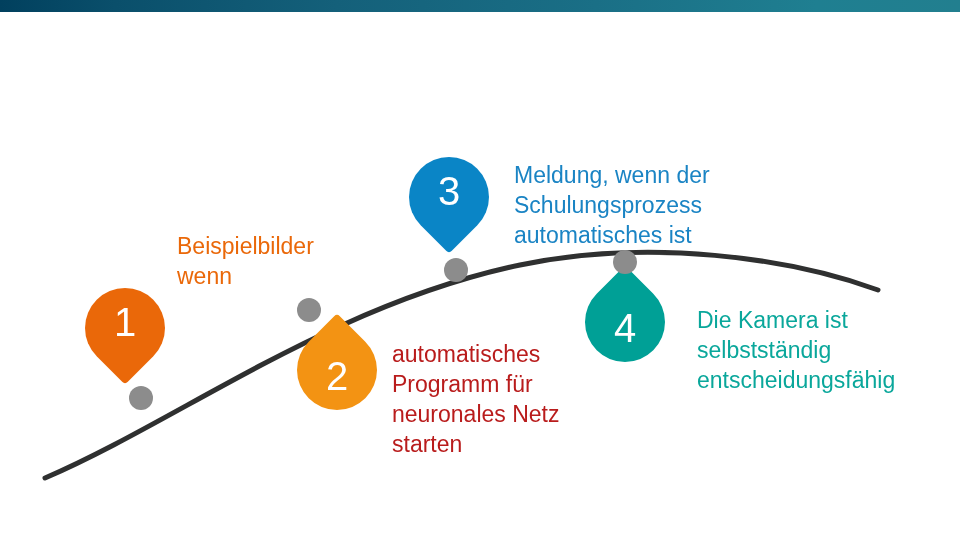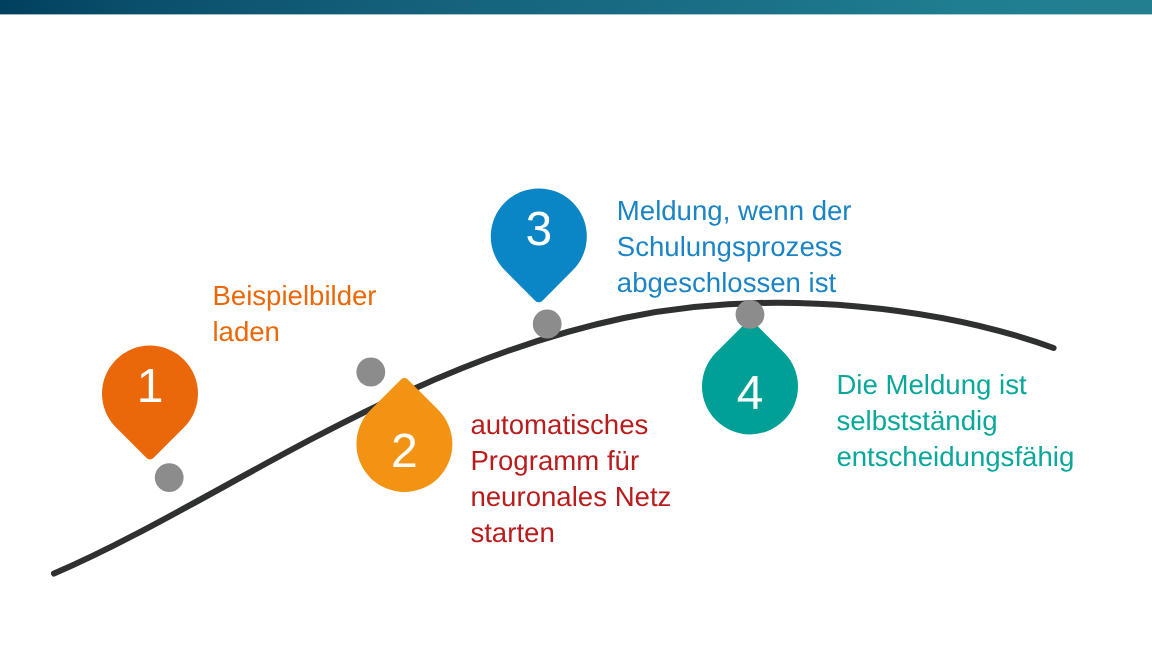--- a/index.html
+++ b/index.html
@@ -97,43 +97,43 @@
   <svg class="curve-layer" viewBox="0 0 960 540" width="960" height="540" aria-hidden="true">
     <path id="arc-path" d="M 45 478 C 180 420 330 305 520 265 C 650 238 790 258 878 290" fill="none" stroke="#2f3030" stroke-width="5" stroke-linecap="round"></path>
   </svg>
 
   <div class="pin" style="left:85px; top:288px; width:80px; height:80px;">
     <div class="bulb drop-down" style="width:80px; height:80px; background:#ea6809;"></div>
     <div class="num" style="top:14px; font-size:40px;">1</div>
   </div>
   <div class="dot" style="left:129px; top:386px; width:24px; height:24px;"></div>
   <div class="callout c1" style="left:177px; top:232px; width:210px;">Beispielbilder
-laden</div>
+wenn</div>
 
   <div class="pin" style="left:297px; top:330px; width:80px; height:80px;">
     <div class="bulb drop-up" style="width:80px; height:80px; background:#f39313;"></div>
     <div class="num" style="top:26px; font-size:40px;">2</div>
   </div>
   <div class="dot" style="left:297px; top:298px; width:24px; height:24px;"></div>
   <div class="callout c2" style="left:392px; top:340px; width:215px;">automatisches
 Programm für
 neuronales Netz
 starten</div>
 
   <div class="pin" style="left:409px; top:157px; width:80px; height:80px;">
     <div class="bulb drop-down" style="width:80px; height:80px; background:#0a85c6;"></div>
     <div class="num" style="top:14px; font-size:40px;">3</div>
   </div>
   <div class="dot" style="left:444px; top:258px; width:24px; height:24px;"></div>
   <div class="callout c3" style="left:514px; top:161px; width:245px;">Meldung, wenn der
 Schulungsprozess
-abgeschlossen ist</div>
+automatisches ist</div>
 
   <div class="pin" style="left:585px; top:282px; width:80px; height:80px;">
     <div class="bulb drop-up" style="width:80px; height:80px; background:#00a096;"></div>
     <div class="num" style="top:26px; font-size:40px;">4</div>
   </div>
   <div class="dot" style="left:613px; top:250px; width:24px; height:24px;"></div>
-  <div class="callout c4" style="left:697px; top:306px; width:250px;">Die Meldung ist
+  <div class="callout c4" style="left:697px; top:306px; width:250px;">Die Kamera ist
 selbstständig
 entscheidungsfähig</div>
 
 </div>
 
 </body></html>

